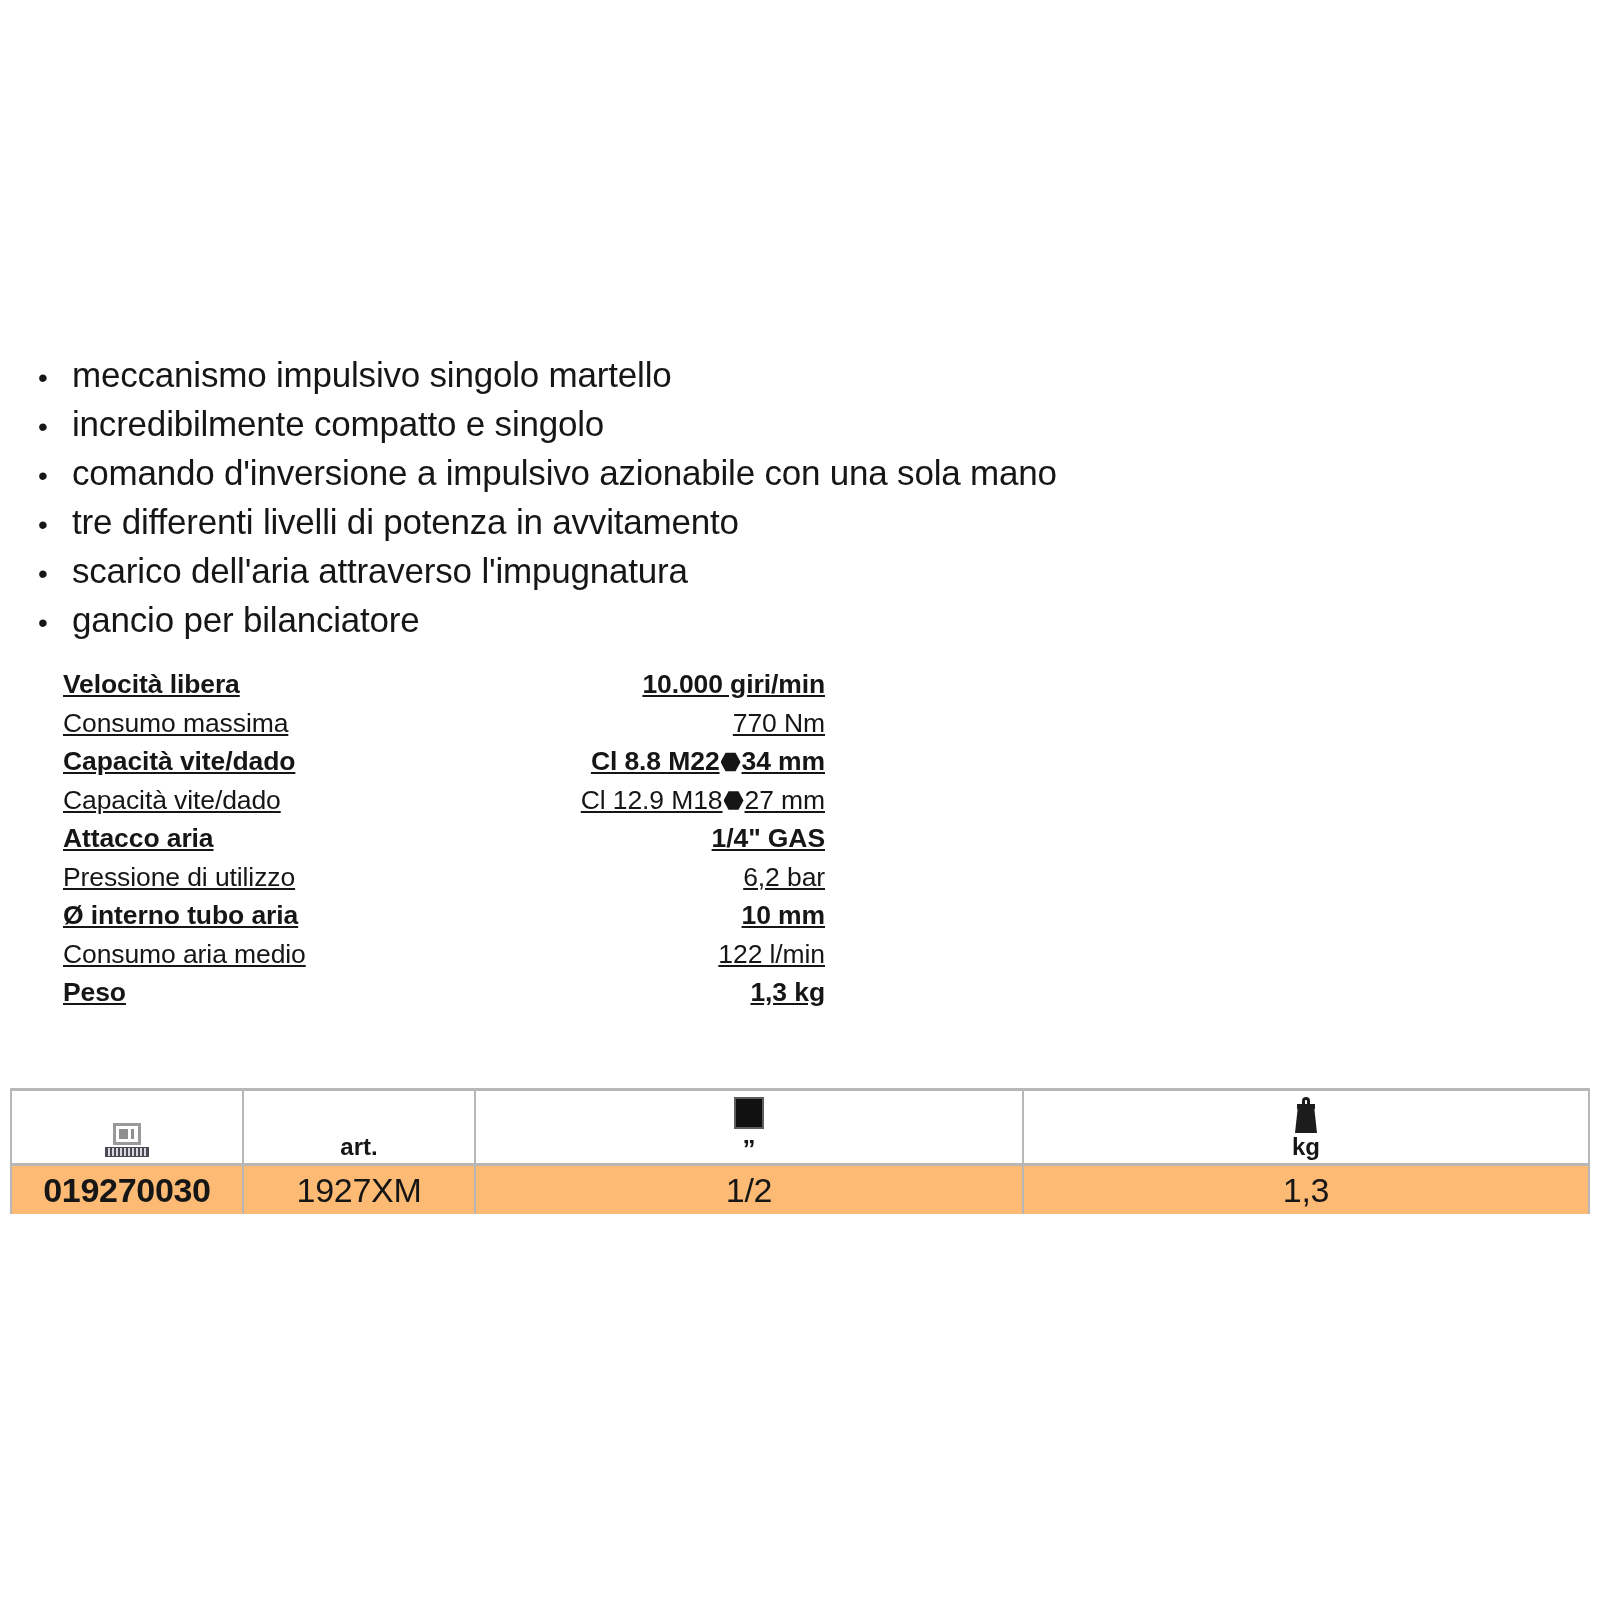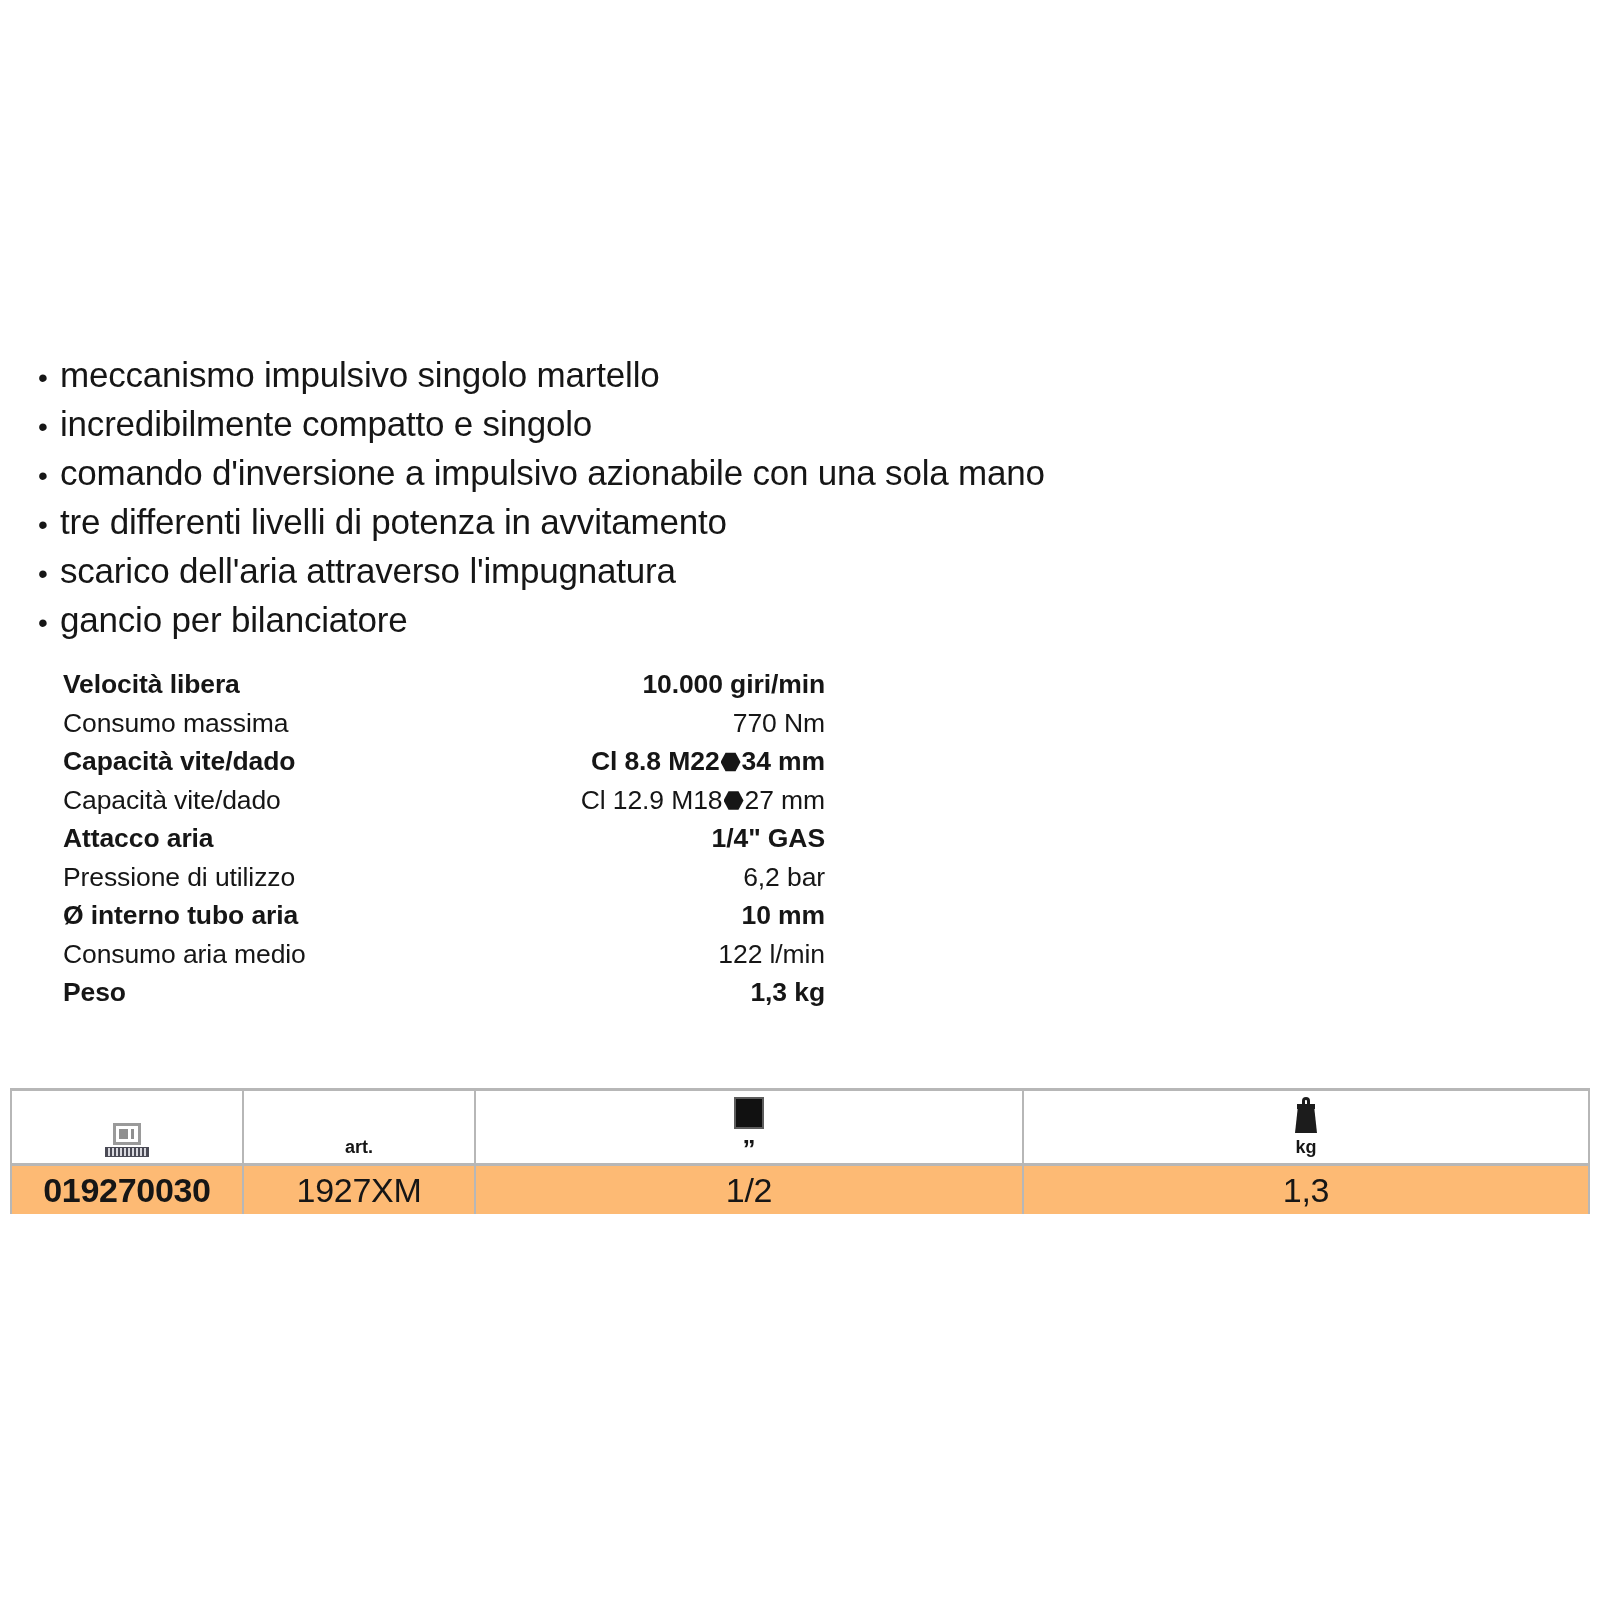--- a/index.html
+++ b/index.html
@@ -34,38 +34,40 @@
   }
   .feature-bullet {
     width: 22px;
     flex: 0 0 22px;
     font-size: 28px;
     line-height: 46px;
     color: #161616;
   }
   .feature-text {
     flex: 0 1 auto;
+    margin-left: 12px;
   }
 
   
   .specs {
     position: absolute;
     left: 63px;
     top: 665px;
     width: 762px;
   }
   .spec-row {
     display: flex;
     justify-content: space-between;
     align-items: baseline;
     font-size: 26.5px;
     line-height: 38.5px;
     letter-spacing: -0.1px;
     color: #161616;
     white-space: nowrap;
+    text-decoration: underline;
   }
   .spec-row.bold {
     font-weight: bold;
   }
   .spec-label { text-align: left; }
   .spec-value { text-align: center; }
 
   .hex-glyph {
     display: inline-block;
     width: 20px;
@@ -117,21 +119,21 @@
   .th-inner {
     display: flex;
     flex-direction: column;
     align-items: center;
     justify-content: flex-end;
     height: 100%;
     padding-bottom: 4px;
     box-sizing: border-box;
   }
   .th-unit {
-    font-size: 18px;
+    font-size: 24px;
     font-weight: bold;
     line-height: 24px;
     color: #161616;
   }
   .th-unit.quote {
     font-size: 26px;
     line-height: 20px;
     padding-top: 4px;
   }
 

